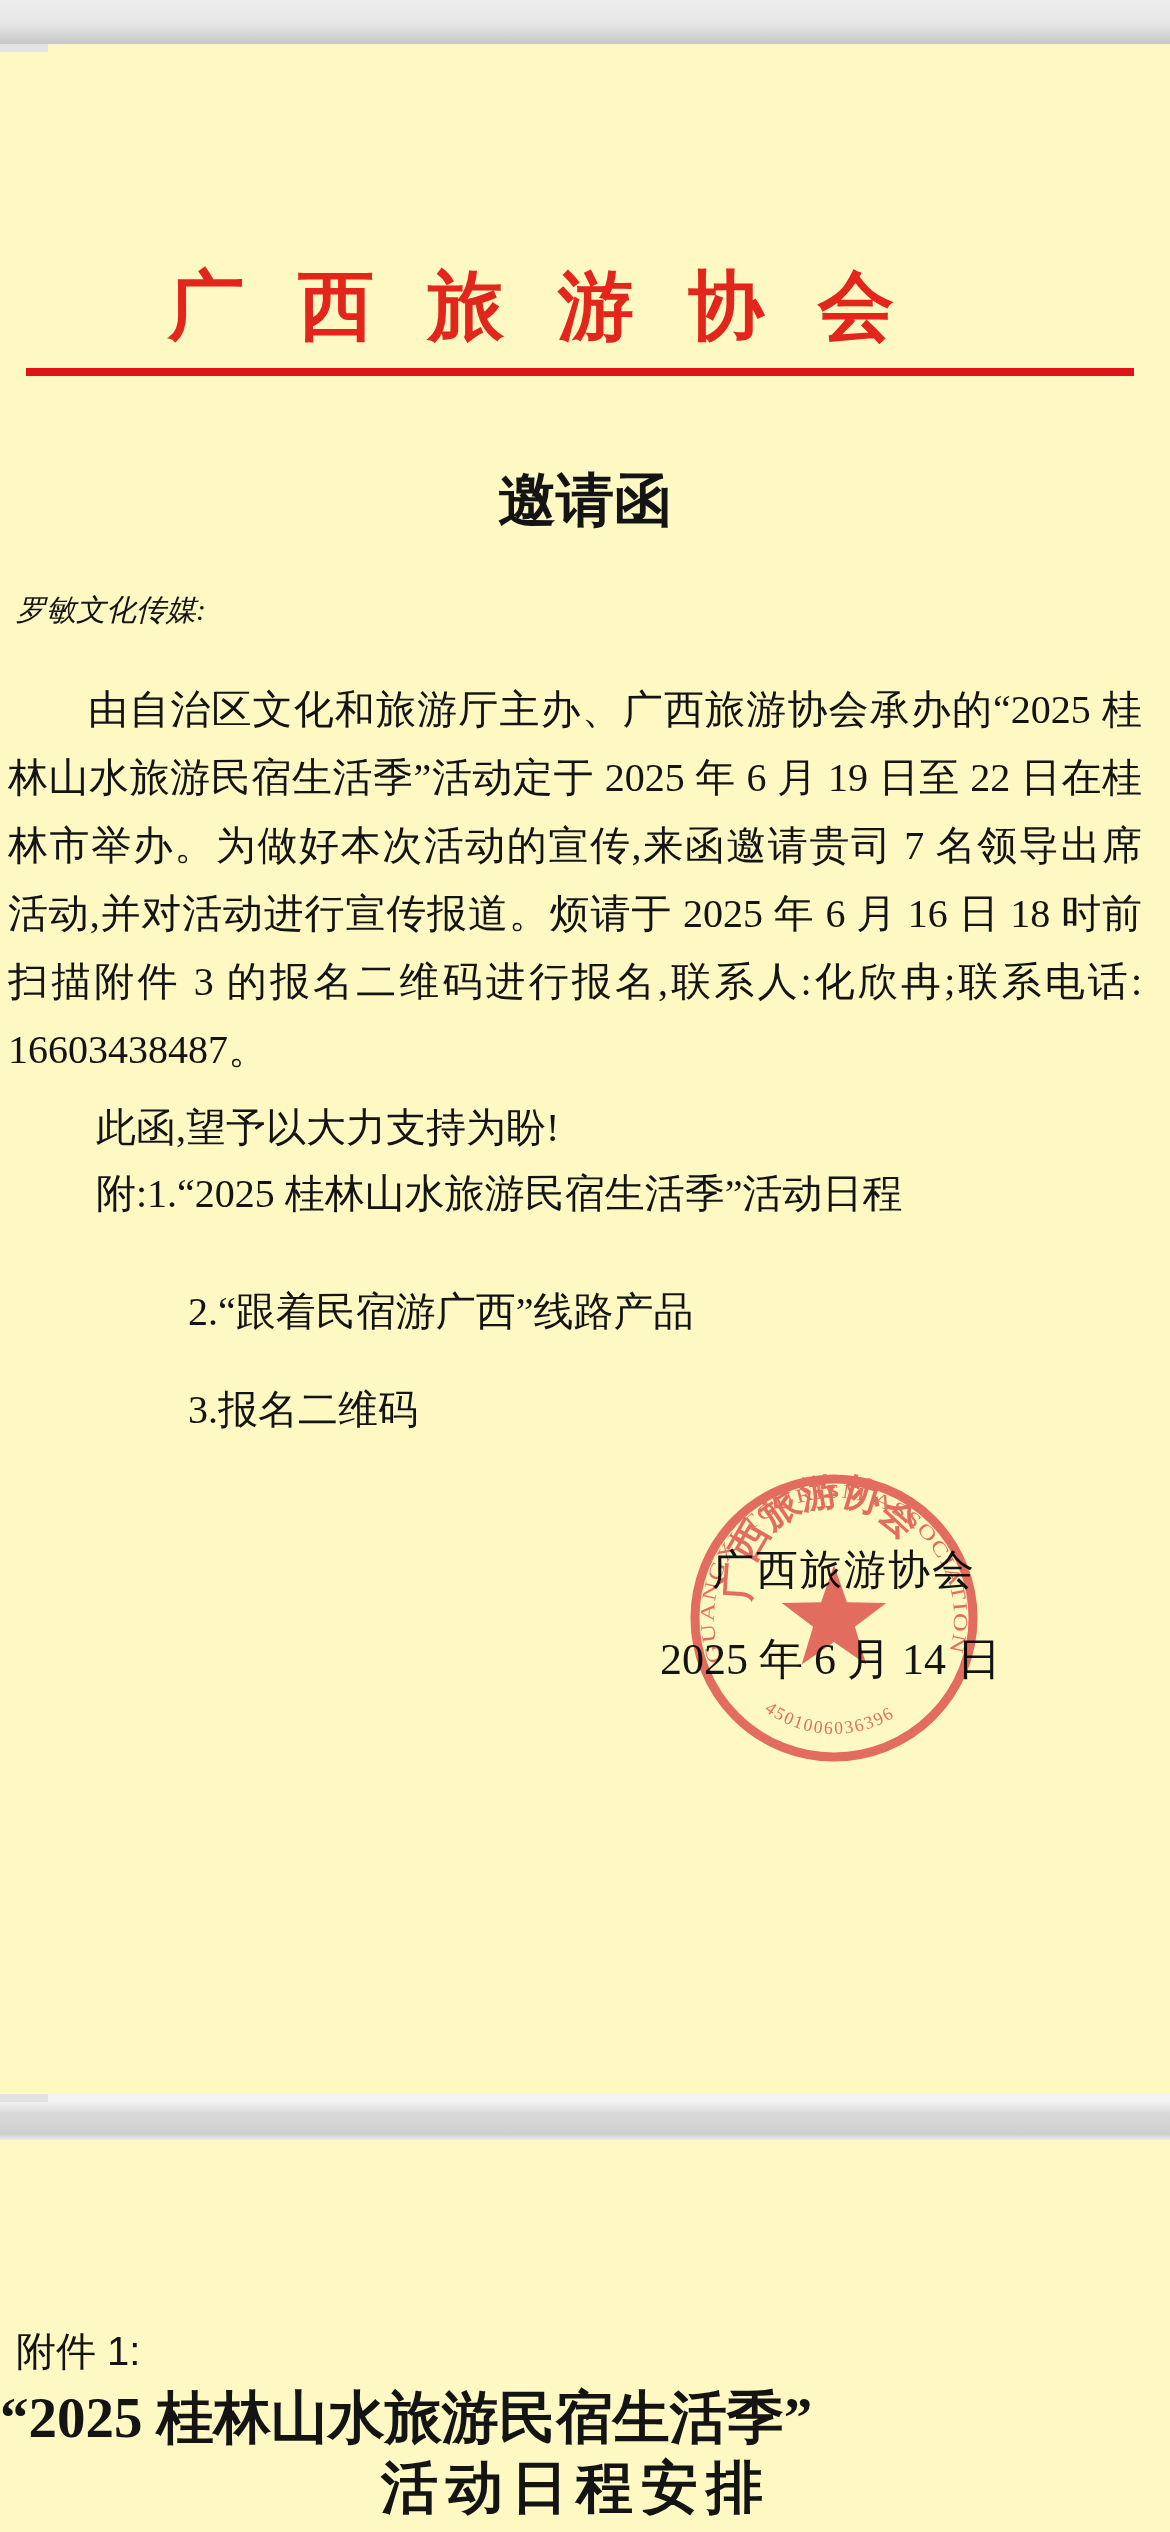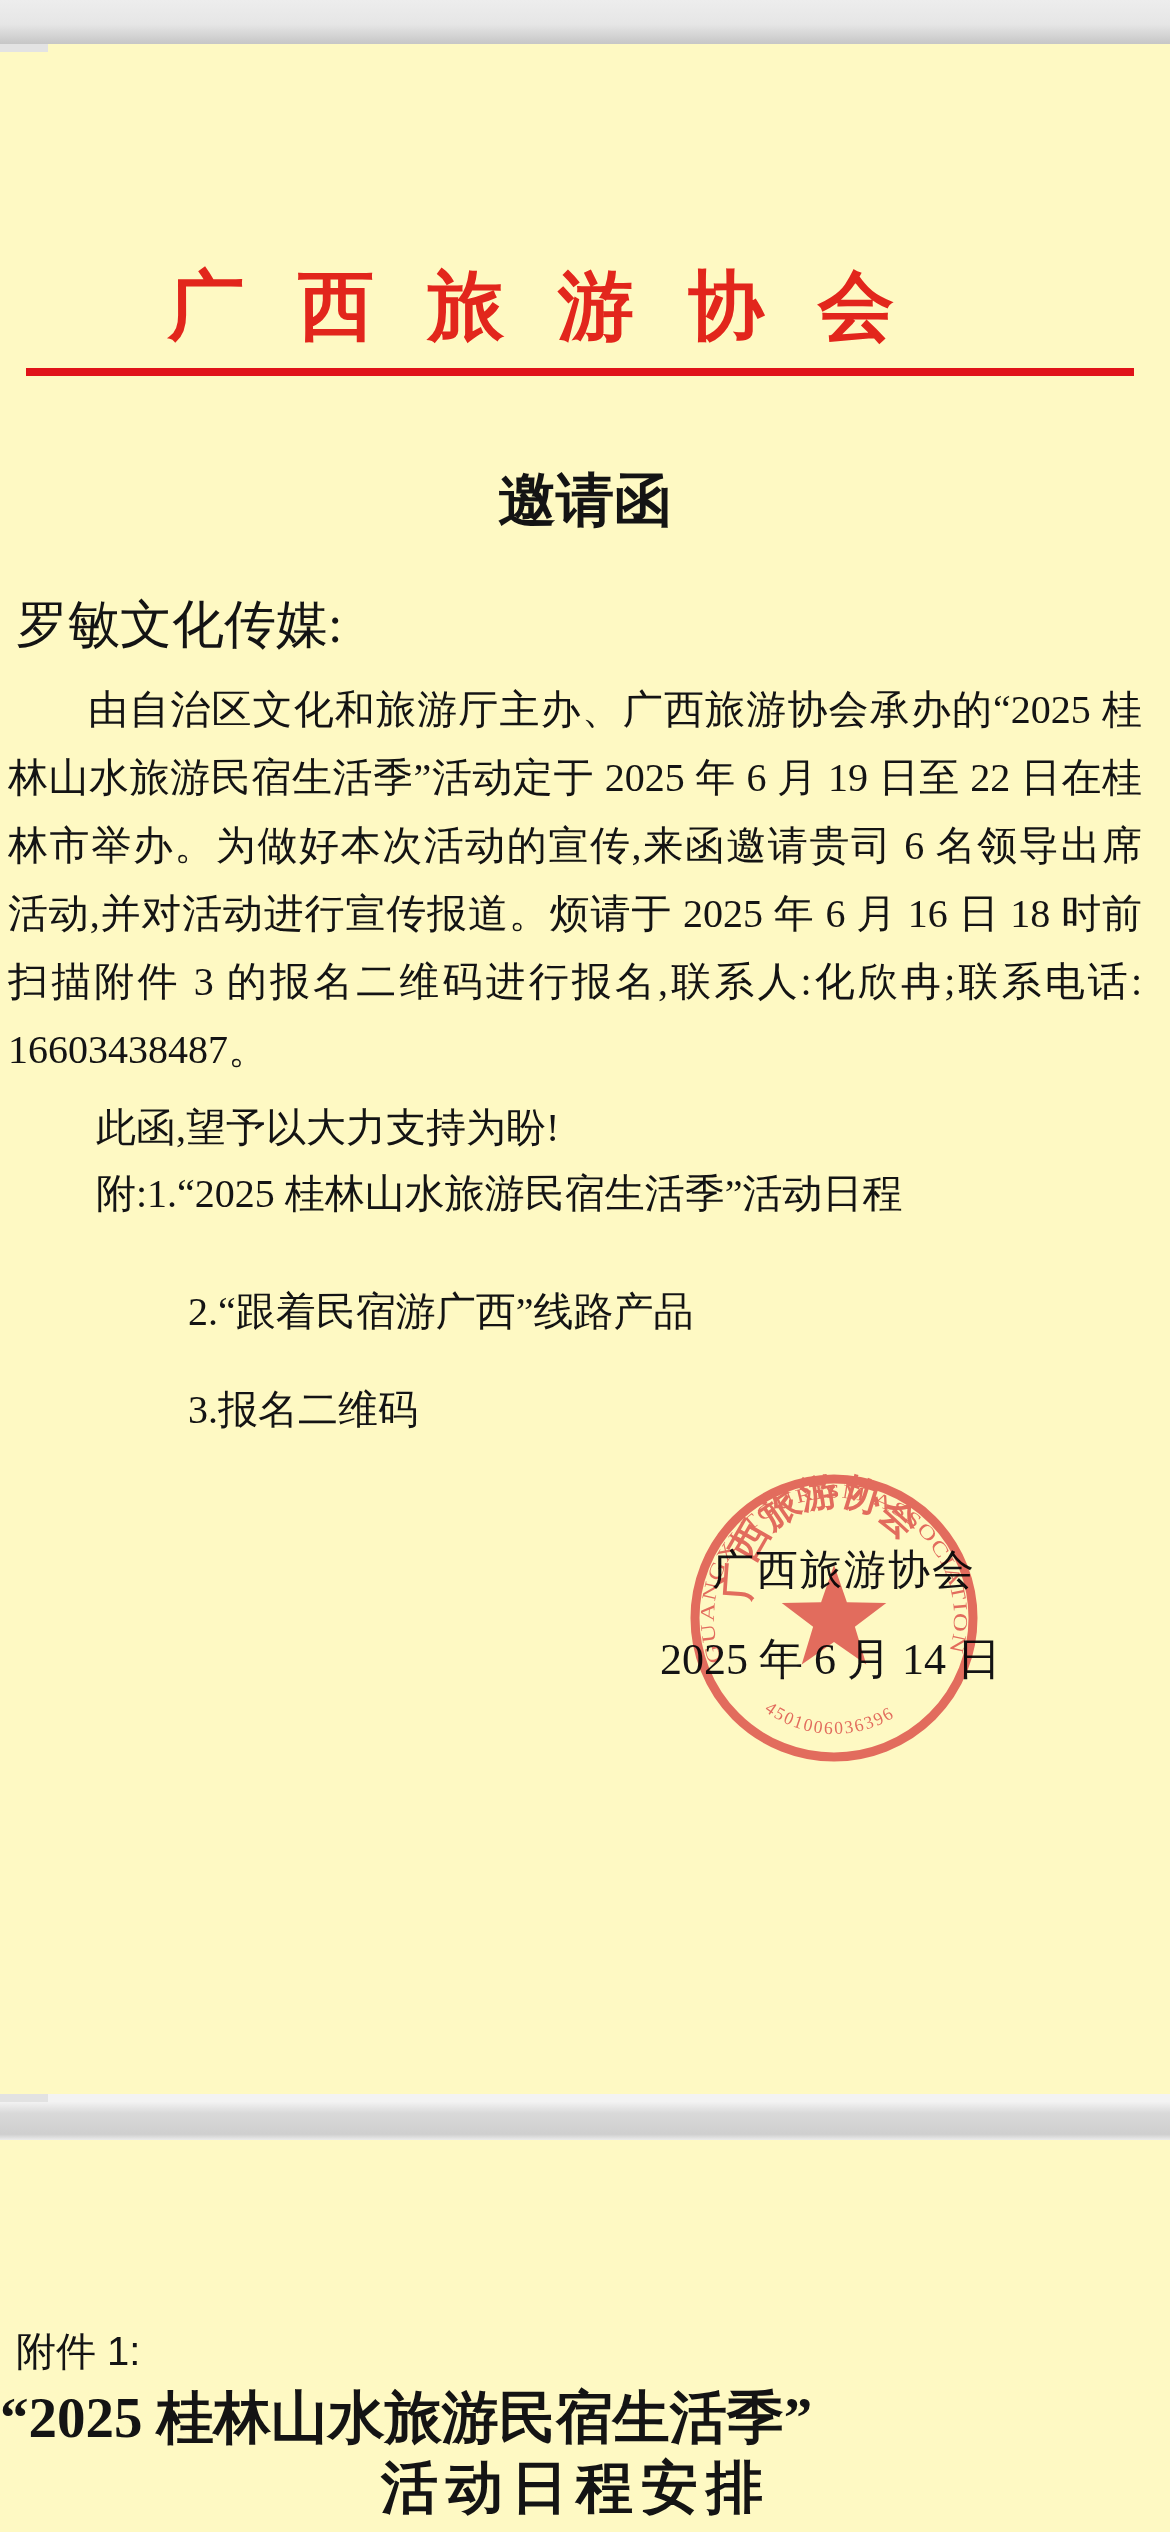--- a/index.html
+++ b/index.html
@@ -13,21 +13,21 @@
 
   
   .org-title{position:absolute;left:0;top:256px;width:1170px;text-align:center;
              color:#e2261c;font-size:76px;font-weight:bold;letter-spacing:54px;
              padding-right:54px;box-sizing:border-box;white-space:nowrap;}
   .red-rule{position:absolute;left:26px;top:368px;width:1108px;height:8px;background:#e01319;}
 
   .letter-title{position:absolute;left:0;top:462px;width:1170px;text-align:center;
                 font-size:58px;font-weight:bold;}
 
-  .addressee{position:absolute;left:16px;top:590px;font-size:52px;}
+  .addressee{position:absolute;left:16px;top:590px;font-size:30px;font-style:italic;}
 
   .body-block{position:absolute;left:8px;top:676px;width:1134px;}
   .bline{height:68px;line-height:68px;font-size:40px;white-space:nowrap;}
   .bline.just{white-space:normal;text-align:justify;text-align-last:justify;}
   .bline.indent{text-indent:80px;}
 
   .appeal-line{position:absolute;left:8px;top:1094px;width:1134px;height:68px;line-height:68px;
                font-size:40px;padding-left:88px;box-sizing:border-box;}
 
   .att-line{position:absolute;left:8px;width:1134px;height:68px;line-height:68px;
@@ -68,21 +68,21 @@
   <div class="org-title">广西旅游协会</div>
   <div class="red-rule"></div>
 
   <div class="letter-title">邀请函</div>
 
   <div class="addressee">罗敏文化传媒:</div>
 
   <div class="body-block">
     <div class="bline just indent">由自治区文化和旅游厅主办、广西旅游协会承办的“2025 桂</div>
     <div class="bline just">林山水旅游民宿生活季”活动定于 2025 年 6 月 19 日至 22 日在桂</div>
-    <div class="bline just">林市举办。为做好本次活动的宣传,来函邀请贵司 6 名领导出席</div>
+    <div class="bline just">林市举办。为做好本次活动的宣传,来函邀请贵司 7 名领导出席</div>
     <div class="bline just">活动,并对活动进行宣传报道。烦请于 2025 年 6 月 16 日 18 时前</div>
     <div class="bline just">扫描附件 3 的报名二维码进行报名,联系人:化欣冉;联系电话:</div>
     <div class="bline">16603438487。</div>
   </div>
 
   <div class="appeal-line">此函,望予以大力支持为盼!</div>
 
   <div class="att-line l1">附:1.“2025 桂林山水旅游民宿生活季”活动日程</div>
   <div class="att-line l2">2.“跟着民宿游广西”线路产品</div>
   <div class="att-line l3">3.报名二维码</div>

